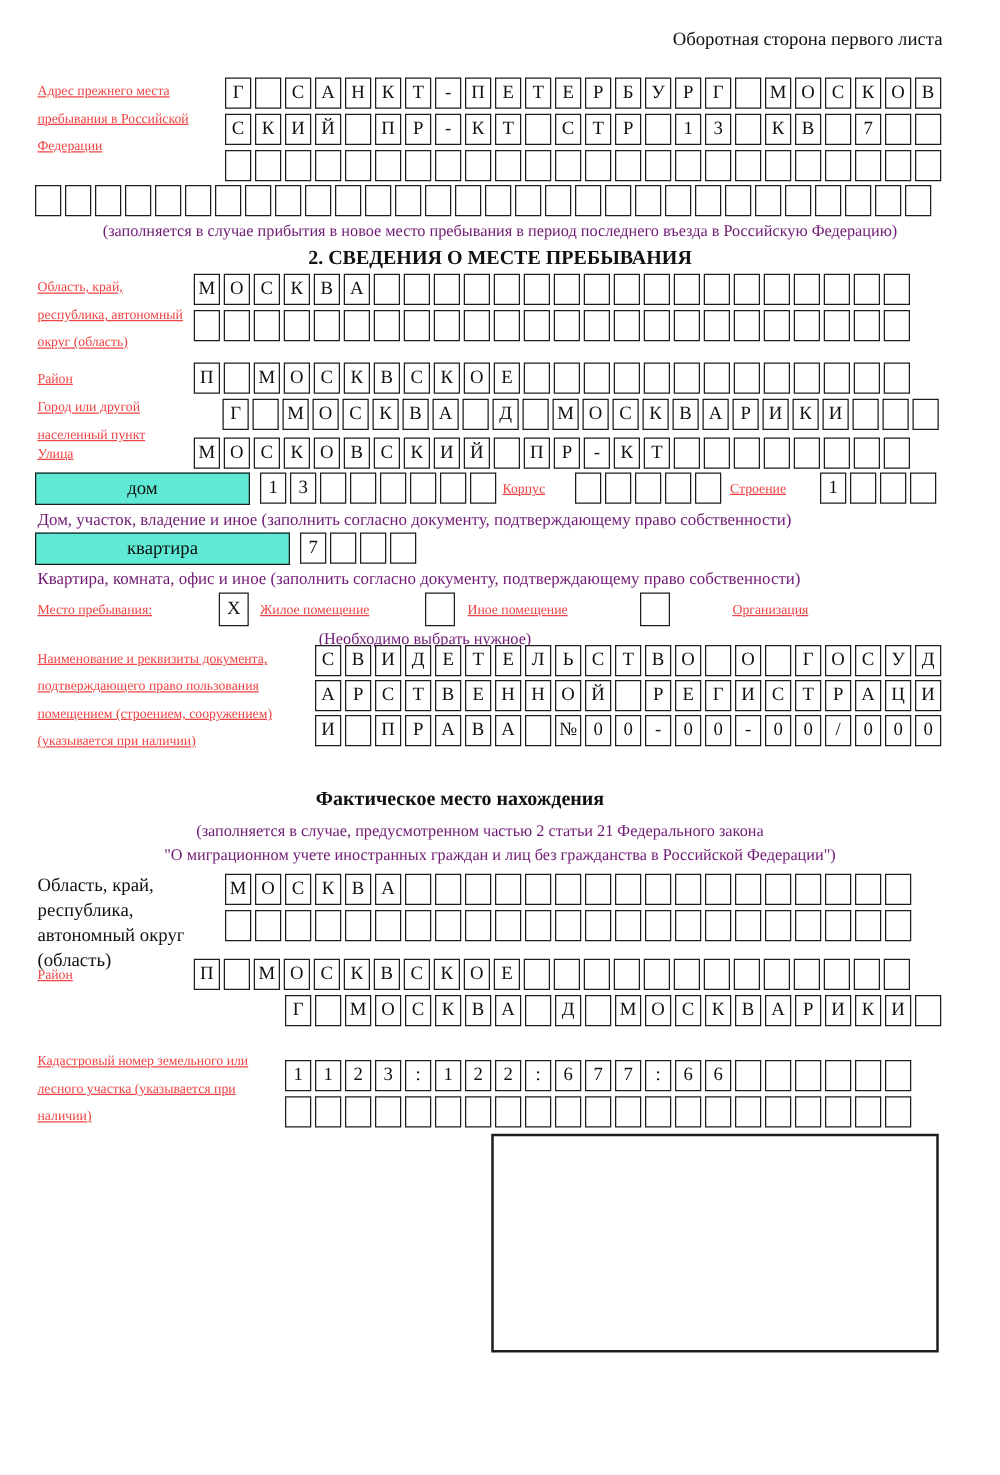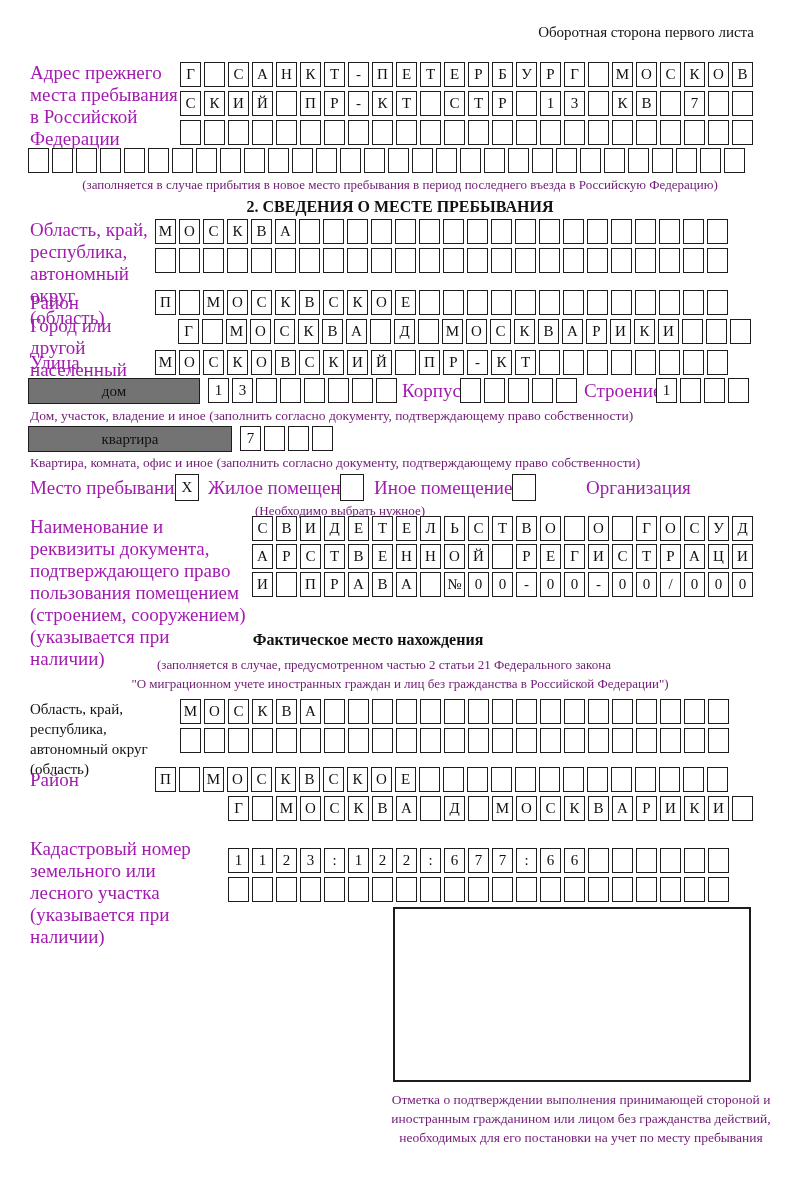--- a/index.html
+++ b/index.html
@@ -4,32 +4,32 @@
 <style>
   * { margin:0; padding:0; box-sizing:border-box; }
   html,body { background:#fff; }
   #page {
     position:relative; width:800px; height:1180px; margin:0 auto;
     background:#fff; color:#111;
     font-family:"Liberation Serif","DejaVu Serif",serif;
     font-size:15px; overflow:hidden;
   }
   .abs { position:absolute; }
-  .lbl { font-size:19px; line-height:22px; color:#a21caf; }
+  .lbl { font-size:11px; line-height:22px; color:#ef4444;text-decoration:underline; }
   .lbl-tight { font-size:15px; line-height:20px; color:#111; }
   .grid { white-space:nowrap; display:flex; }
   .cell {
     display:inline-flex; width:21px; height:25px; margin-right:3px;
     border:1.5px solid #1d1d1d; align-items:center; justify-content:center;
     font-size:15px; font-family:"Liberation Serif","DejaVu Serif",serif;
     flex:0 0 auto; background:#fff;
   }
   .widebox {
     height:26px; border:1.5px solid #1d1d1d; display:flex;
-    align-items:center; justify-content:center; font-size:15px; background:#737373;
+    align-items:center; justify-content:center; font-size:15px; background:#5eead4;
   }
   .checkbox {
     display:inline-flex; width:24px; height:27px; border:1.5px solid #1d1d1d;
     align-items:center; justify-content:center; font-size:15px; background:#fff;
   }
   .center { text-align:center; }
   .note { font-size:13px; color:#701a75; }
   .h-bold { font-weight:bold; font-size:16px; color:#111; }
   .bigbox { border:2px solid #1d1d1d; background:#fff; }
 </style>
@@ -571,15 +571,14 @@
       <span class="cell"></span>
       <span class="cell"></span>
       <span class="cell"></span>
       <span class="cell"></span>
       <span class="cell"></span>
       <span class="cell"></span>
       <span class="cell"></span>
     </div>
 
   <div class="abs bigbox" style="left:393px; top:907px; width:358px; height:175px;"></div>
-  <div class="abs note center" style="left:378px; top:1090px; width:406px; font-size:13.5px; line-height:19px;">Отметка о подтверждении выполнения принимающей стороной и иностранным гражданином или лицом без гражданства действий, необходимых для его постановки на учет по месту пребывания</div>
 
 </div>
 
 </body></html>

